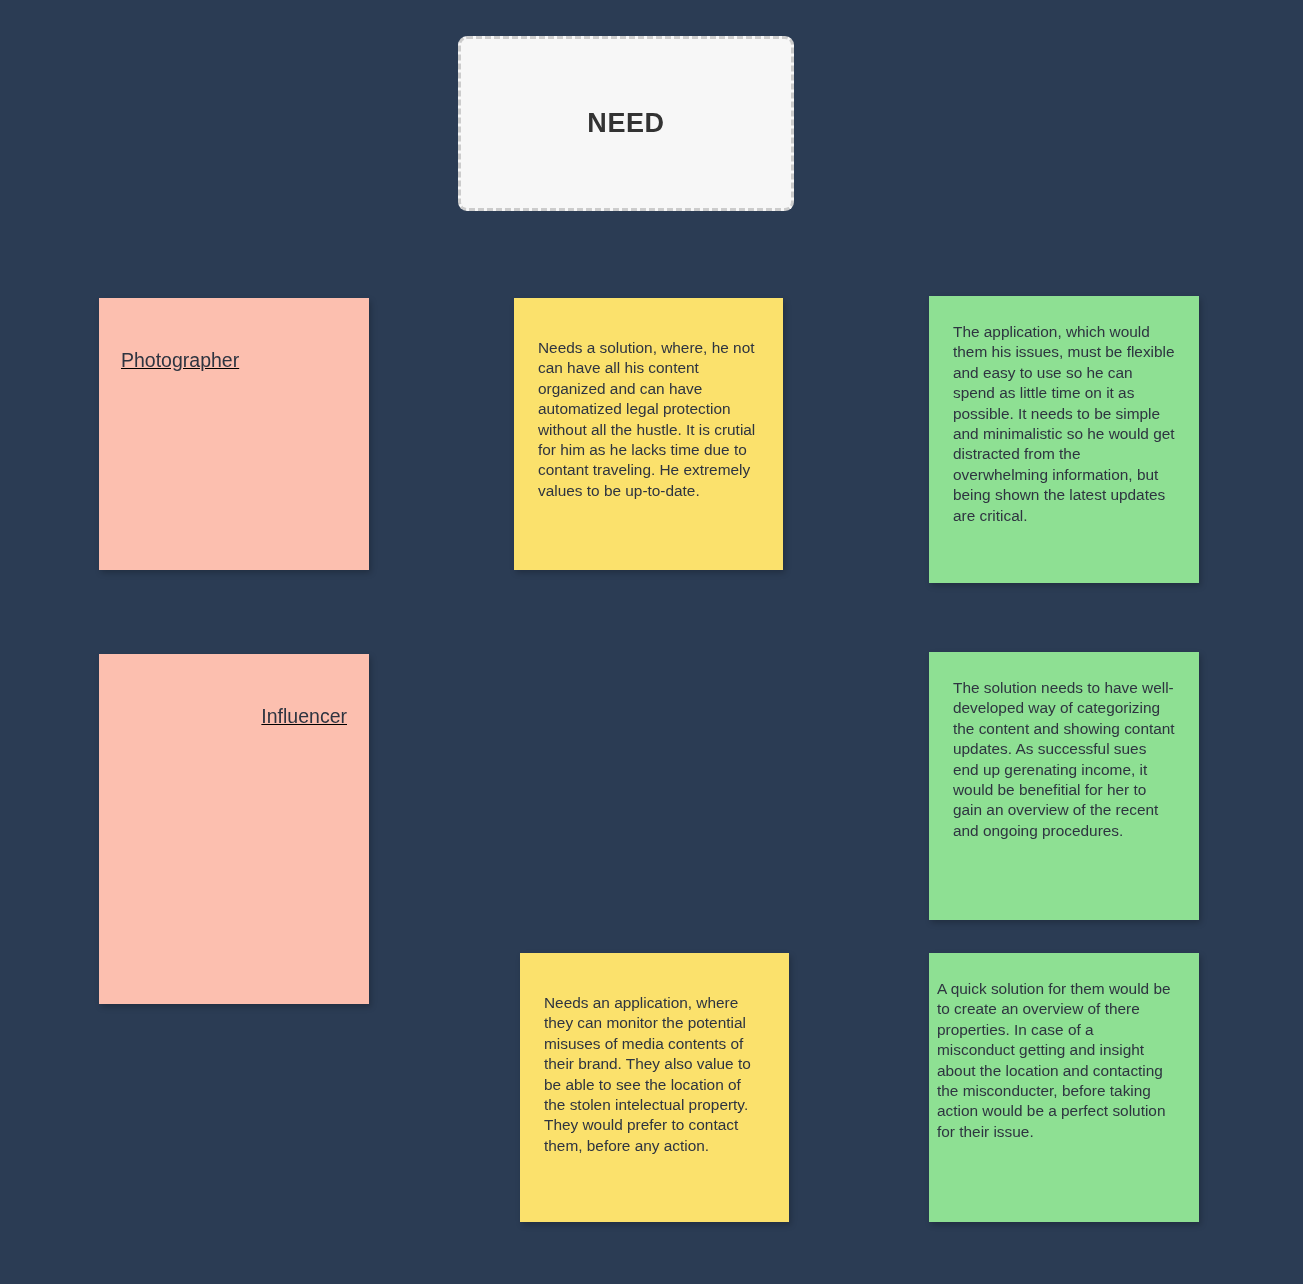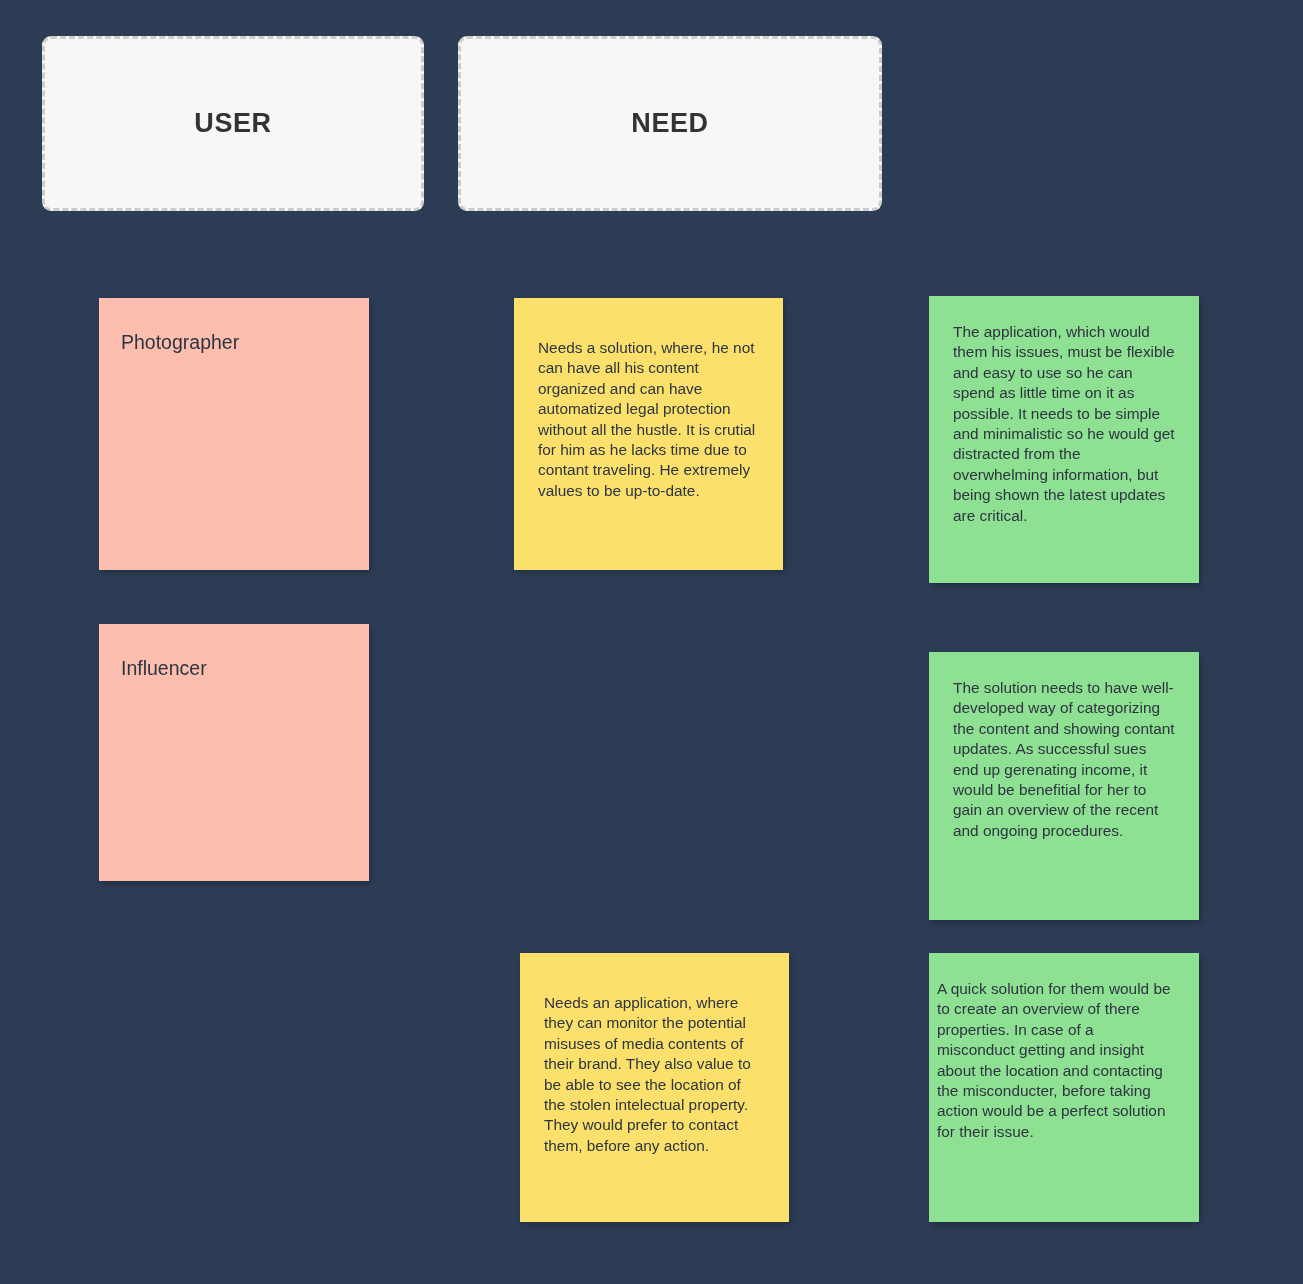--- a/index.html
+++ b/index.html
@@ -34,31 +34,32 @@
   }
   .header-card .header-title {
     font-size: 27px;
     font-weight: bold;
     letter-spacing: 0.6px;
     color: #333333;
     text-align: center;
   }
 
   .hc-user   { left: 42px;  width: 382px; }
-  .hc-need   { left: 458px; width: 424px; }
+  .hc-need   { left: 458px; width: 336px; }
   .hc-insight{ left: 872px; width: 382px; }
 
   
   .note {
     position: absolute;
     box-shadow: 2px 3px 6px rgba(0,0,0,0.22);
   }
   .note-user {
     background: #fcbfaf;
-    padding: 28px 22px 0 22px;
+    padding: 46px 22px 0 22px;
+    text-decoration: underline;
   }
   .note-need {
     background: #fbe16c;
     padding: 40px 24px 0 24px;
   }
   .note-insight {
     background: #8ee093;
     padding: 26px 24px 0 24px;
   }
 
@@ -78,36 +79,33 @@
   
   .col-user    { left: 99px;  width: 270px; }
   .col-need    { left: 514px; width: 269px; }
   .col-insight { left: 929px; width: 270px; }
 
   
   .row1.note-user    { top: 298px; height: 272px; }
   .row1.note-need    { top: 298px; height: 272px; }
   .row1.note-insight { top: 296px; height: 287px; }
 
-  .row2.note-user    { top: 624px; height: 257px; }
+  .row2.note-user    { top: 654px; height: 350px; text-align: right; }
   .row2.note-need    { top: 624px; height: 272px; }
   .row2.note-insight { top: 624px; height: 268px; margin-top: 28px; }
 
   .row3.note-user    { top: 953px; height: 269px; }
   .row3.note-need    { top: 953px; height: 269px; margin-left: 6px; }
   .row3.note-insight { top: 953px; height: 269px; padding-left: 8px; }
 </style>
 </head>
 <body>
 
 <div id="board">
 
-  <div class="header-card hc-user">
-    <span class="header-title">USER</span>
-  </div>
 
   <div class="header-card hc-need">
     <span class="header-title">NEED</span>
   </div>
 
 
   <div class="note note-user col-user row1">
     <div class="user-label">Photographer</div>
   </div>
 

